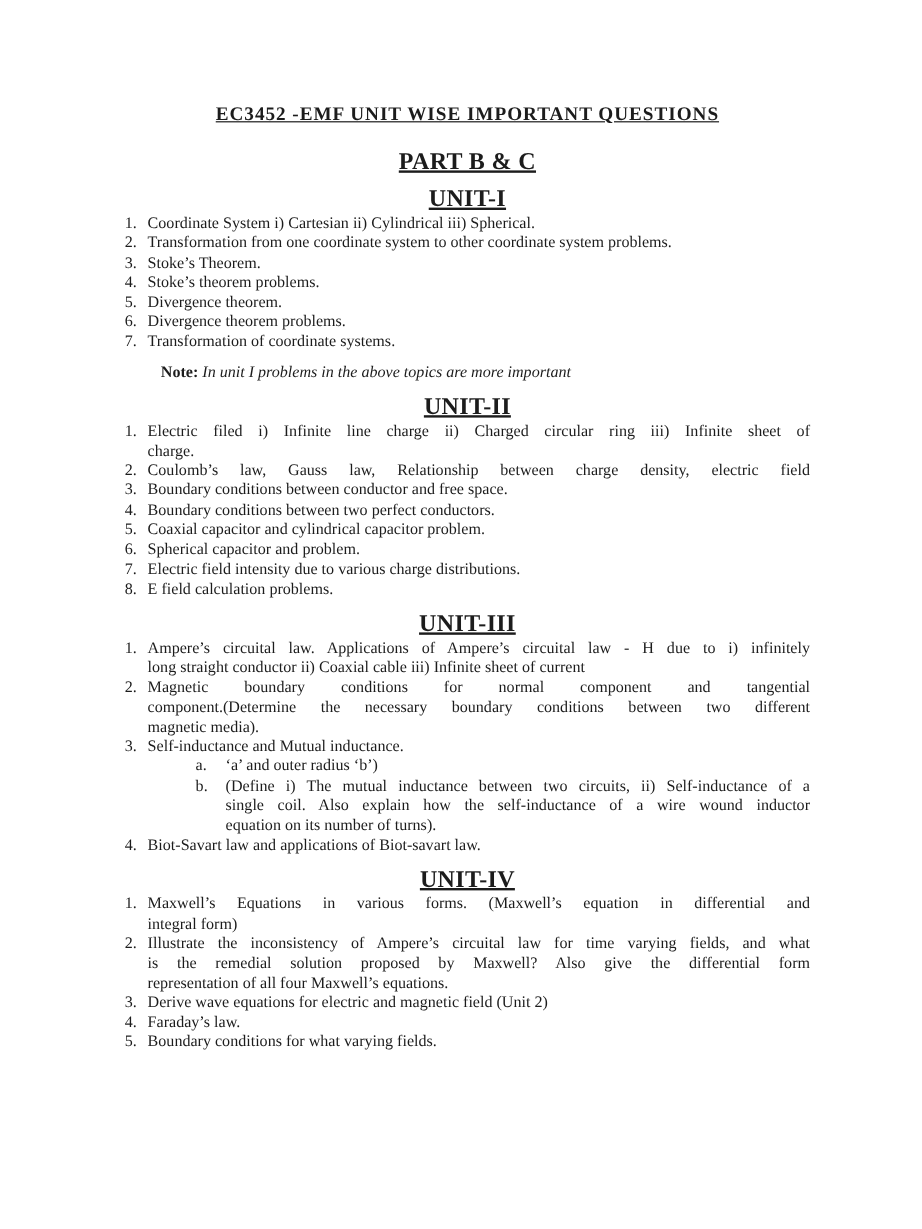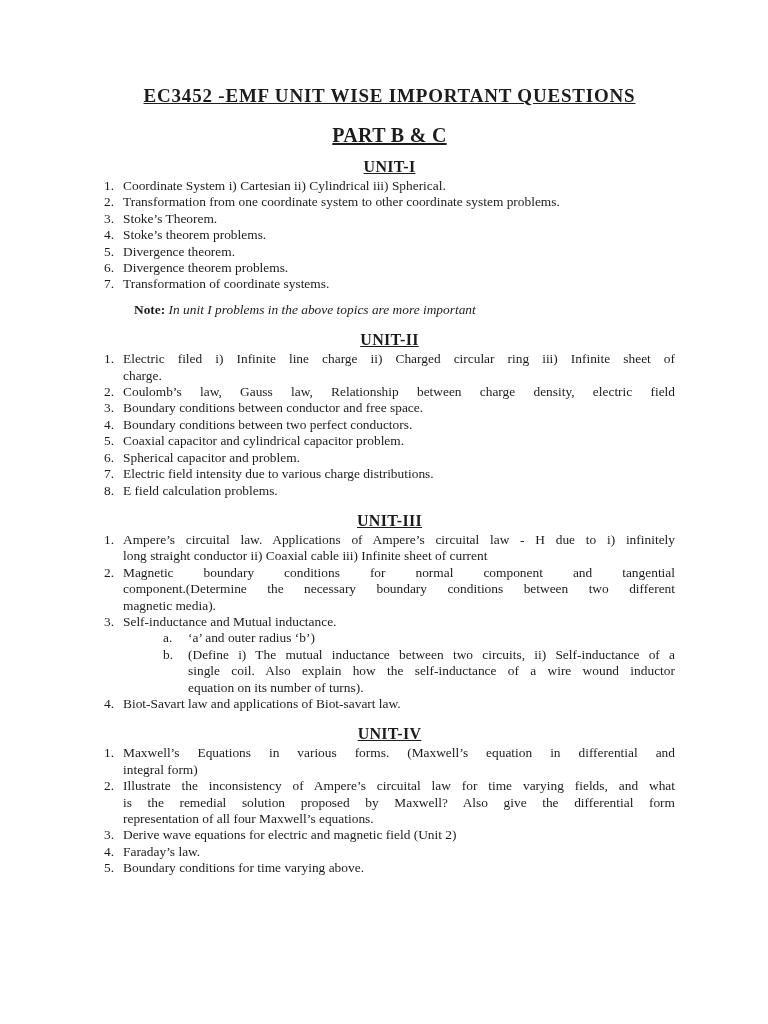--- a/index.html
+++ b/index.html
@@ -15,39 +15,39 @@
   .inner {
     margin-left: 104px;
     width: 571px;
     font-size: 13.4px;
     line-height: 16.4px;
   }
   .doc-title {
     margin: 0;
     padding-top: 86px;
     text-align: center;
-    font-size: 19px;
+    font-size: 16px;
     font-weight: bold;
     line-height: 19px;
     letter-spacing: 0.8px;
     text-decoration: underline;
   }
   .part-heading {
     margin: 21px 0 8px 0;
     text-align: center;
     font-size: 20px;
     font-weight: bold;
     line-height: 19px;
     letter-spacing: 0.3px;
     text-decoration: underline;
   }
   .unit-heading {
     margin: 12px 0 2px 0;
     text-align: center;
-    font-size: 16px;
+    font-size: 20px;
     font-weight: bold;
     line-height: 19px;
     letter-spacing: 0.3px;
     text-decoration: underline;
   }
   .q-list { margin: 0; padding: 0; }
   .q-item { position: relative; padding-left: 19px; }
   .num { position: absolute; left: 0; top: 0; }
   .line { text-align: left; }
   .jfull { text-align: justify; text-align-last: justify; }
@@ -239,20 +239,20 @@
             </div>
             <div class="q-item">
               <span class="num">4.</span>
               <div class="q-body">
                 <div class="line">Faraday’s law.</div>
               </div>
             </div>
             <div class="q-item">
               <span class="num">5.</span>
               <div class="q-body">
-                <div class="line">Boundary conditions for time varying above.</div>
+                <div class="line">Boundary conditions for what varying fields.</div>
               </div>
             </div>
           </div>
         </section>
       </div>
   </div>
 </div>
 
 </body></html>

